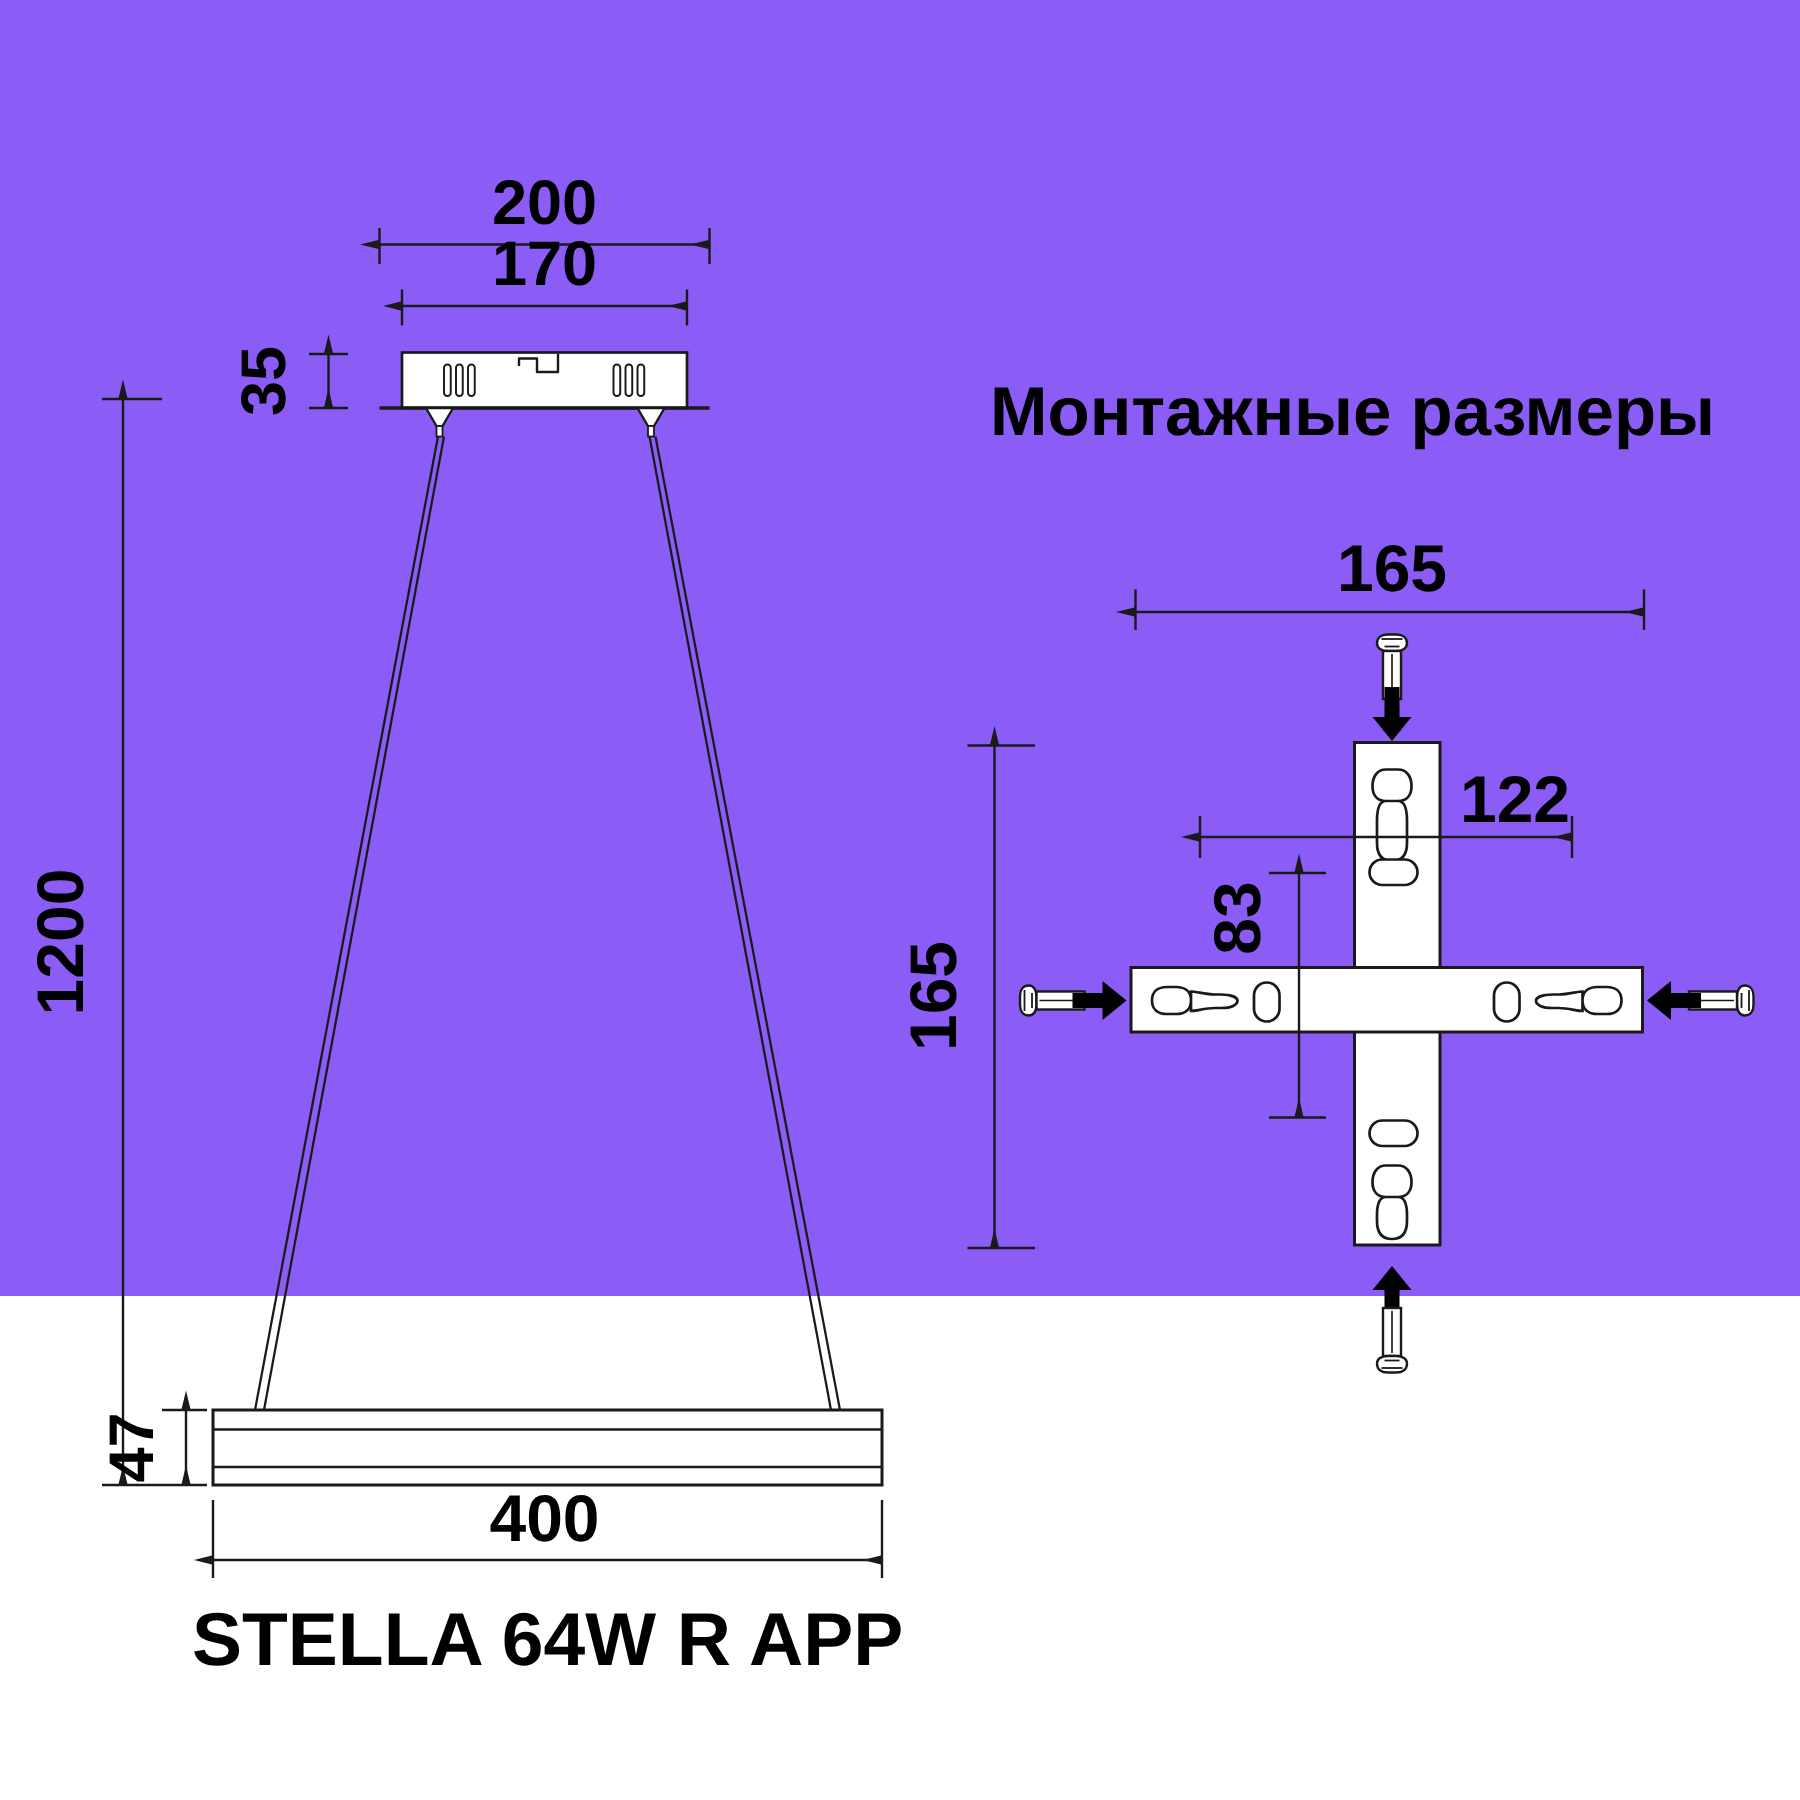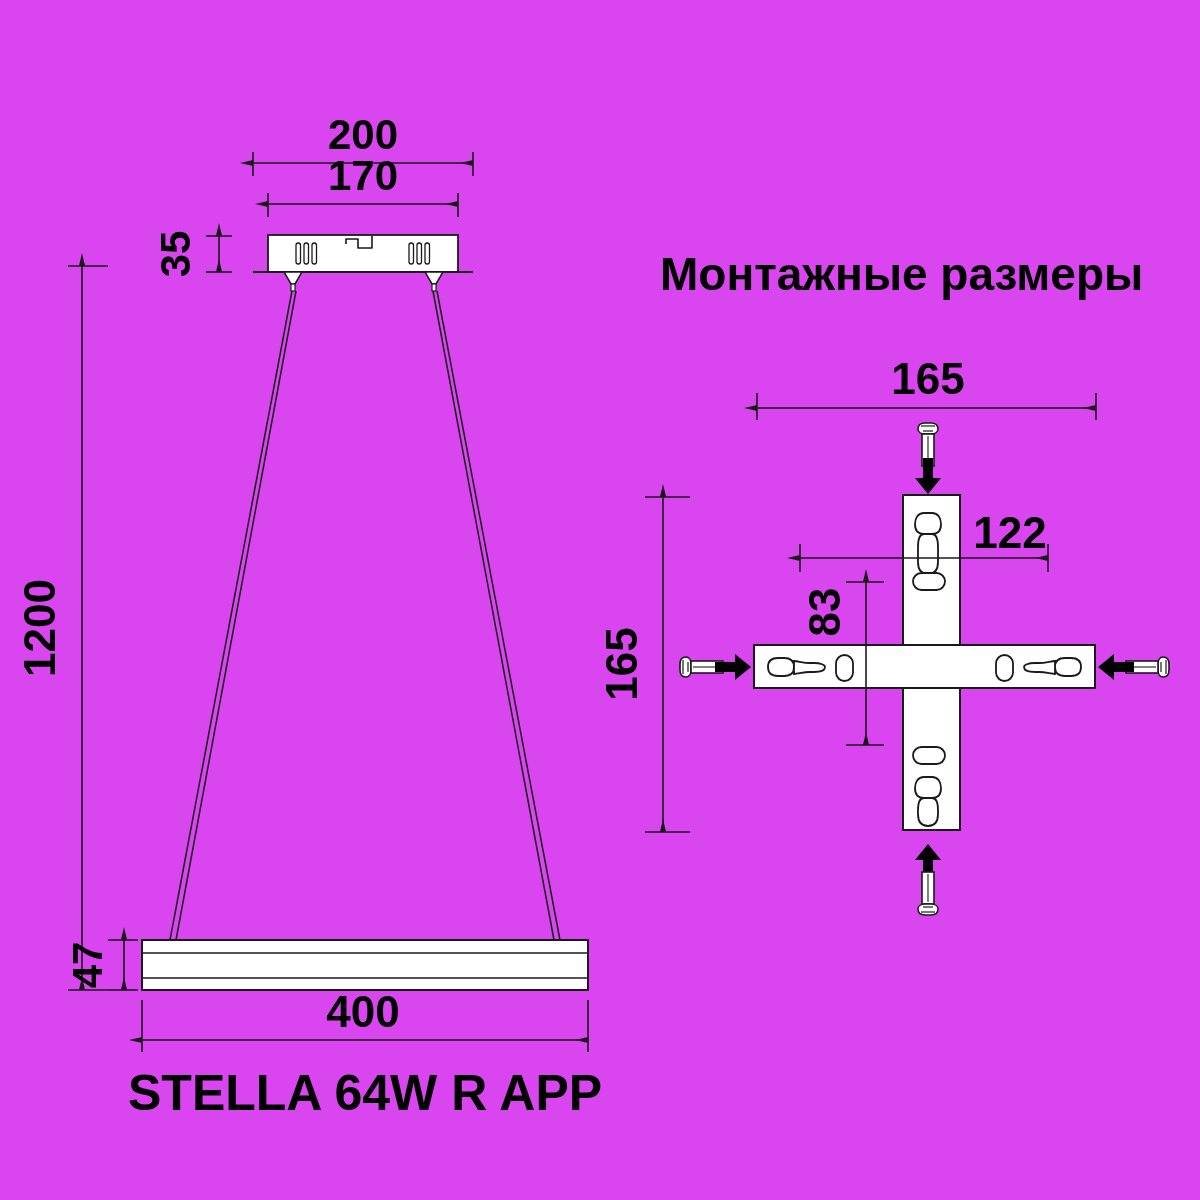--- a/index.html
+++ b/index.html
@@ -1,17 +1,17 @@
 <!DOCTYPE html>
 <html><head>
 <meta charset="utf-8">
 <style>
   html,body{margin:0;padding:0;background:#ffffff;}
   body{width:1200px;height:1200px;font-family:"Liberation Sans",sans-serif;overflow:hidden;}
-  #sheet{position:relative;width:1200px;height:1200px;background:#d946ef;}
+  #sheet{position:relative;width:1200px;height:864px;background:#8b5cf6;}
   svg{display:block;}
   .dimtext{font-family:"Liberation Sans",sans-serif;font-weight:bold;fill:#000;}
   .titletext{font-family:"Liberation Sans",sans-serif;font-weight:bold;fill:#000;}
 </style>
 </head>
 <body>
 
 <div id="sheet">
 <svg width="1200" height="1200" viewBox="0 0 1200 1200">
 

